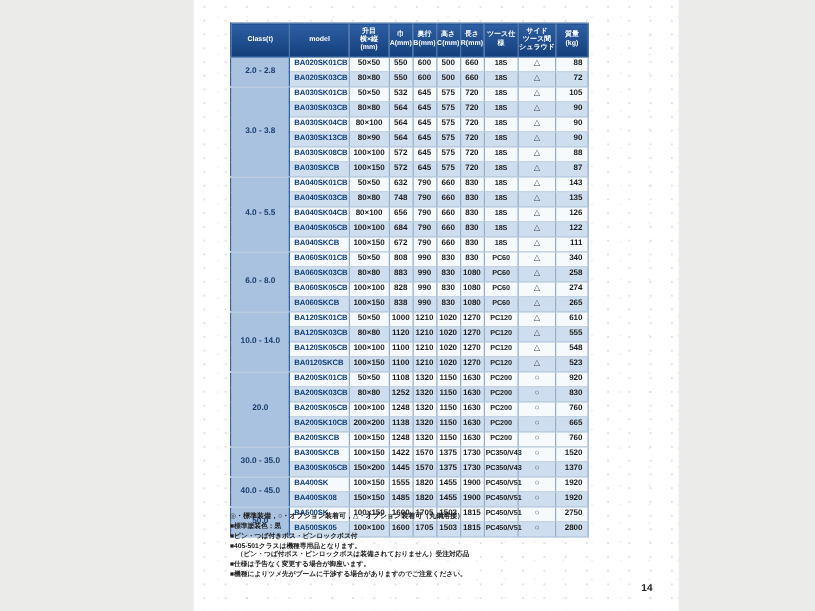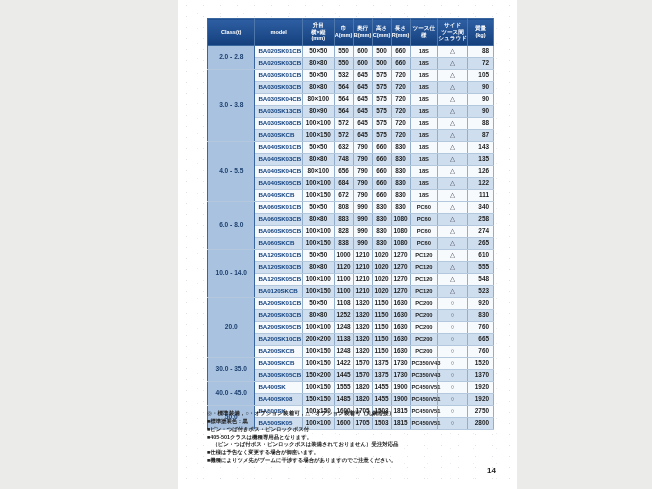--- a/index.html
+++ b/index.html
@@ -3,28 +3,27 @@
 <meta charset="utf-8">
 <style>
   html,body{margin:0;padding:0;}
   body{
     width:652px;height:489px;overflow:hidden;position:relative;
     background:#ebebe9;
     font-family:"Liberation Sans","DejaVu Sans",sans-serif;
     -webkit-font-smoothing:antialiased;
   }
   .page{
-    position:absolute;left:155px;top:0;width:339px;height:489px;
+    position:absolute;left:155px;top:0;width:388px;height:489px;
     background:#ffffff;
     background-image:
       radial-gradient(circle, rgba(150,160,175,.30) .6px, transparent 1px),
       radial-gradient(circle, rgba(150,160,175,.20) .6px, transparent 1px);
     background-size:17px 11px,23px 15px;
     background-position:0 0,8px 6px;
-    margin-left:23px;
   }
   table.spec{
     position:absolute;left:29px;top:18px;width:287px;
     border-collapse:collapse;table-layout:fixed;
     border:1px solid #39669f;
     background:#fff;
   }
   table.spec col.c-class{width:16.5%}
   table.spec col.c-model{width:16.5%}
   table.spec col.c-mesh{width:11%}

